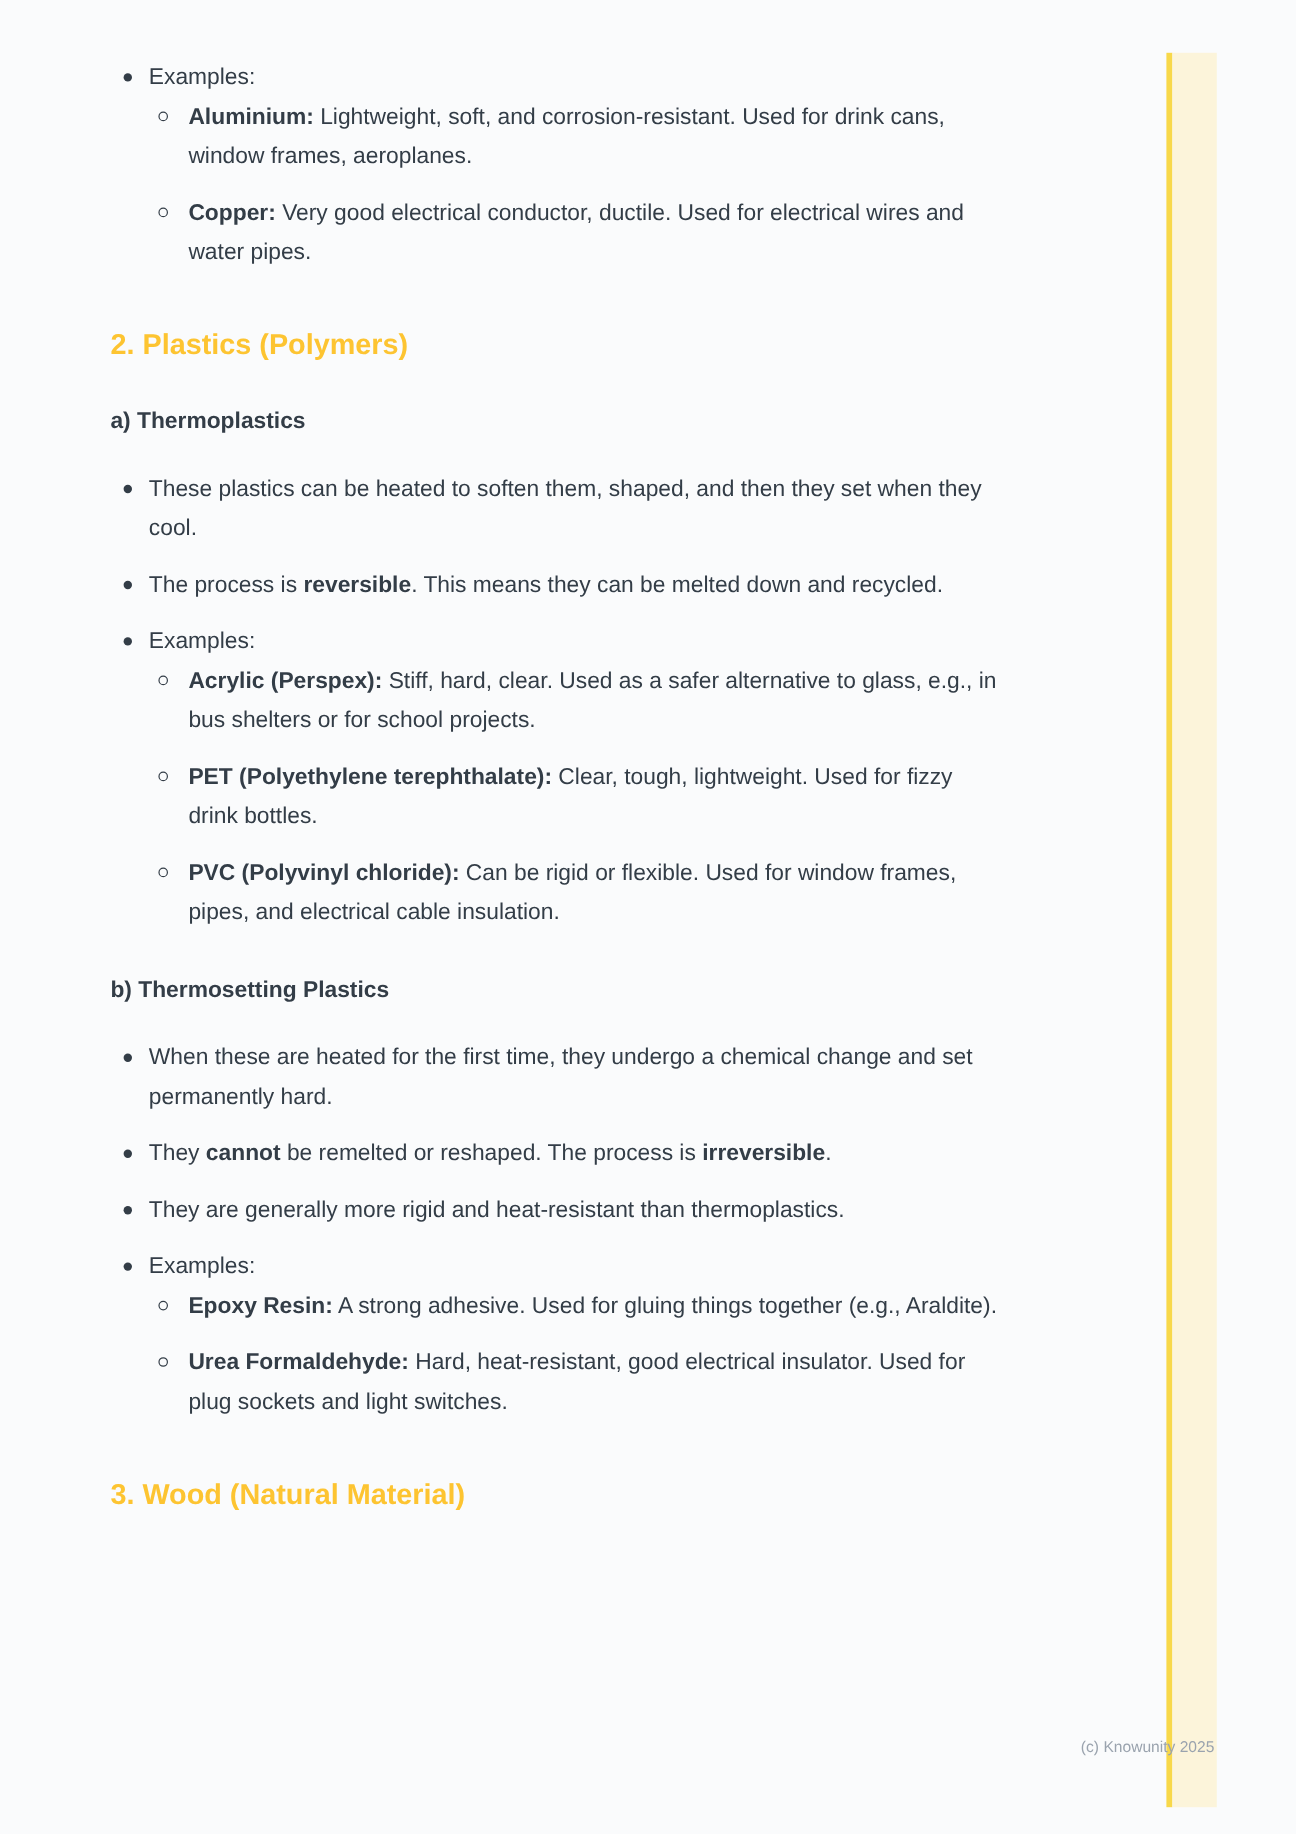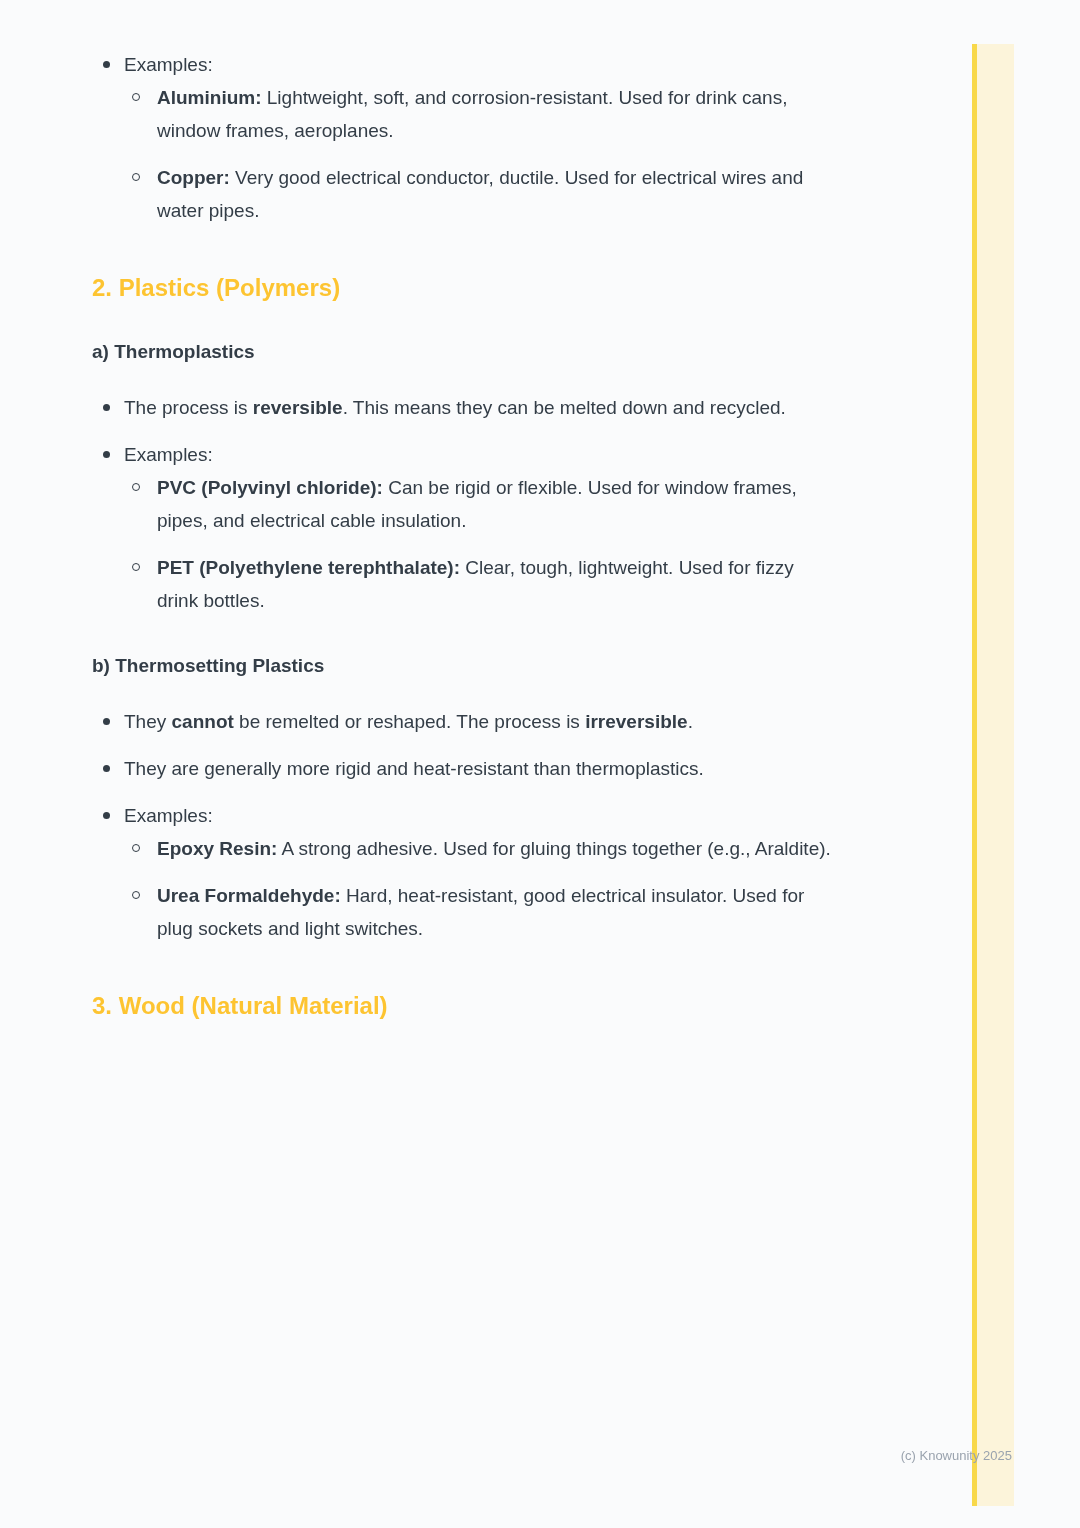--- a/index.html
+++ b/index.html
@@ -66,33 +66,36 @@
       </ul>
     </li>
   </ul>
 
   <h2>2. Plastics (Polymers)</h2>
 
 
   <h3>a) Thermoplastics</h3>
 
   <ul class="l1">
+    <li><span>These plastics can be heated to soften them, shaped, and then they set when they cool.</span></li>
     <li><span>The process is </span><strong>reversible</strong><span>. This means they can be melted down and recycled.</span></li>
     <li>
       <span>Examples:</span>
       <ul class="l2">
+        <li><strong>Acrylic (Perspex):</strong><span> Stiff, hard, clear. Used as a safer alternative to glass, e.g., in bus shelters or for school projects.</span></li>
+        <li><strong>PET (Polyethylene terephthalate):</strong><span> Clear, tough, lightweight. Used for fizzy drink bottles.</span></li>
         <li><strong>PVC (Polyvinyl chloride):</strong><span> Can be rigid or flexible. Used for window frames, pipes, and electrical cable insulation.</span></li>
-        <li><strong>PET (Polyethylene terephthalate):</strong><span> Clear, tough, lightweight. Used for fizzy drink bottles.</span></li>
       </ul>
     </li>
   </ul>
 
   <h3>b) Thermosetting Plastics</h3>
 
   <ul class="l1">
+    <li><span>When these are heated for the first time, they undergo a chemical change and set permanently hard.</span></li>
     <li><span>They </span><strong>cannot</strong><span> be remelted or reshaped. The process is </span><strong>irreversible</strong><span>.</span></li>
     <li><span>They are generally more rigid and heat-resistant than thermoplastics.</span></li>
     <li>
       <span>Examples:</span>
       <ul class="l2">
         <li><strong>Epoxy Resin:</strong><span> A strong adhesive. Used for gluing things together (e.g., Araldite).</span></li>
         <li><strong>Urea Formaldehyde:</strong><span> Hard, heat-resistant, good electrical insulator. Used for plug sockets and light switches.</span></li>
       </ul>
     </li>
   </ul>

